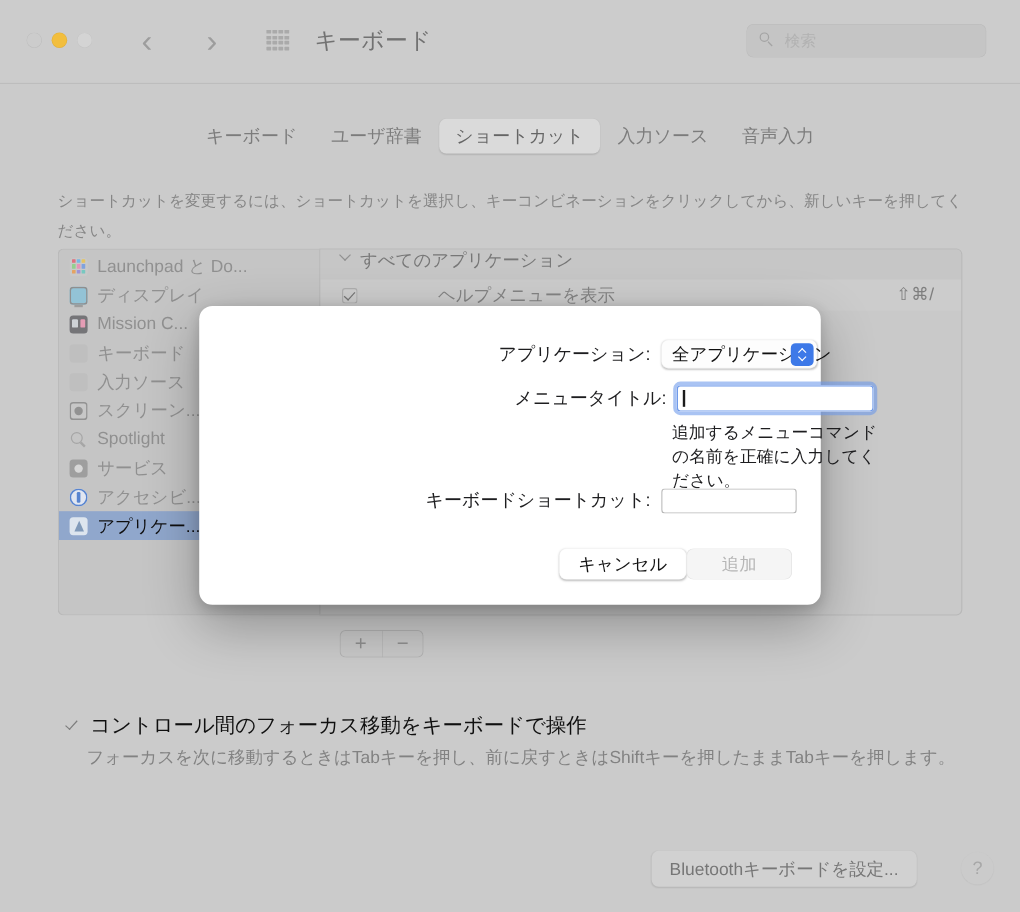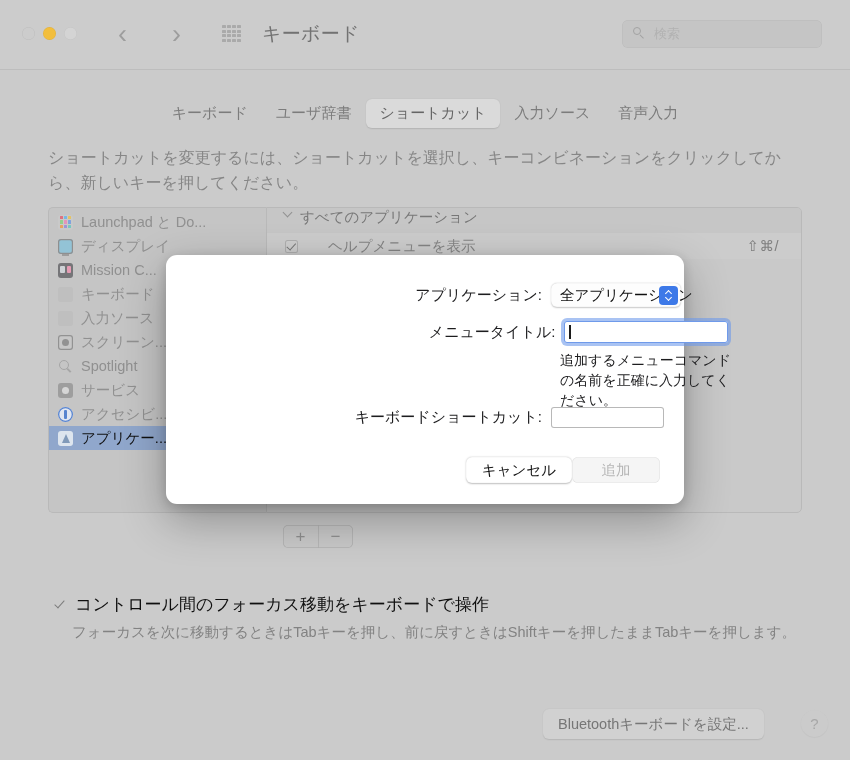--- a/index.html
+++ b/index.html
@@ -156,24 +156,24 @@
   }
   .tab.selected {
     background: #dcdcdc;
     color: #5d5d5d;
     box-shadow: 0 0.5px 1.5px rgba(0,0,0,0.13);
   }
 
   
   .desc {
     position: absolute;
-    top: 145px;
+    top: 155px;
     left: 48px;
     width: 755px;
-    font-size: 16px;
+    font-size: 13px;
     line-height: 25px;
     color: #818181;
   }
 
   
   .panes {
     position: absolute;
     top: 207px;
     left: 48px;
     width: 754px;
@@ -339,20 +339,21 @@
     transform: rotate(45deg);
   }
   .lrow {
     height: 26px;
     display: flex;
     align-items: center;
     padding: 0 22px 0 18px;
     font-size: 14.5px;
     color: #7e7e7e;
     background: #cdcdcd;
+    gap: 37px;
   }
   .lcheck {
     width: 13px; height: 13px;
     flex: 0 0 13px;
     border-radius: 2.5px;
     background: #cfcfcf;
     box-shadow: inset 0 0 0 1px #adadad;
     position: relative;
     margin-right: 30px;
   }

